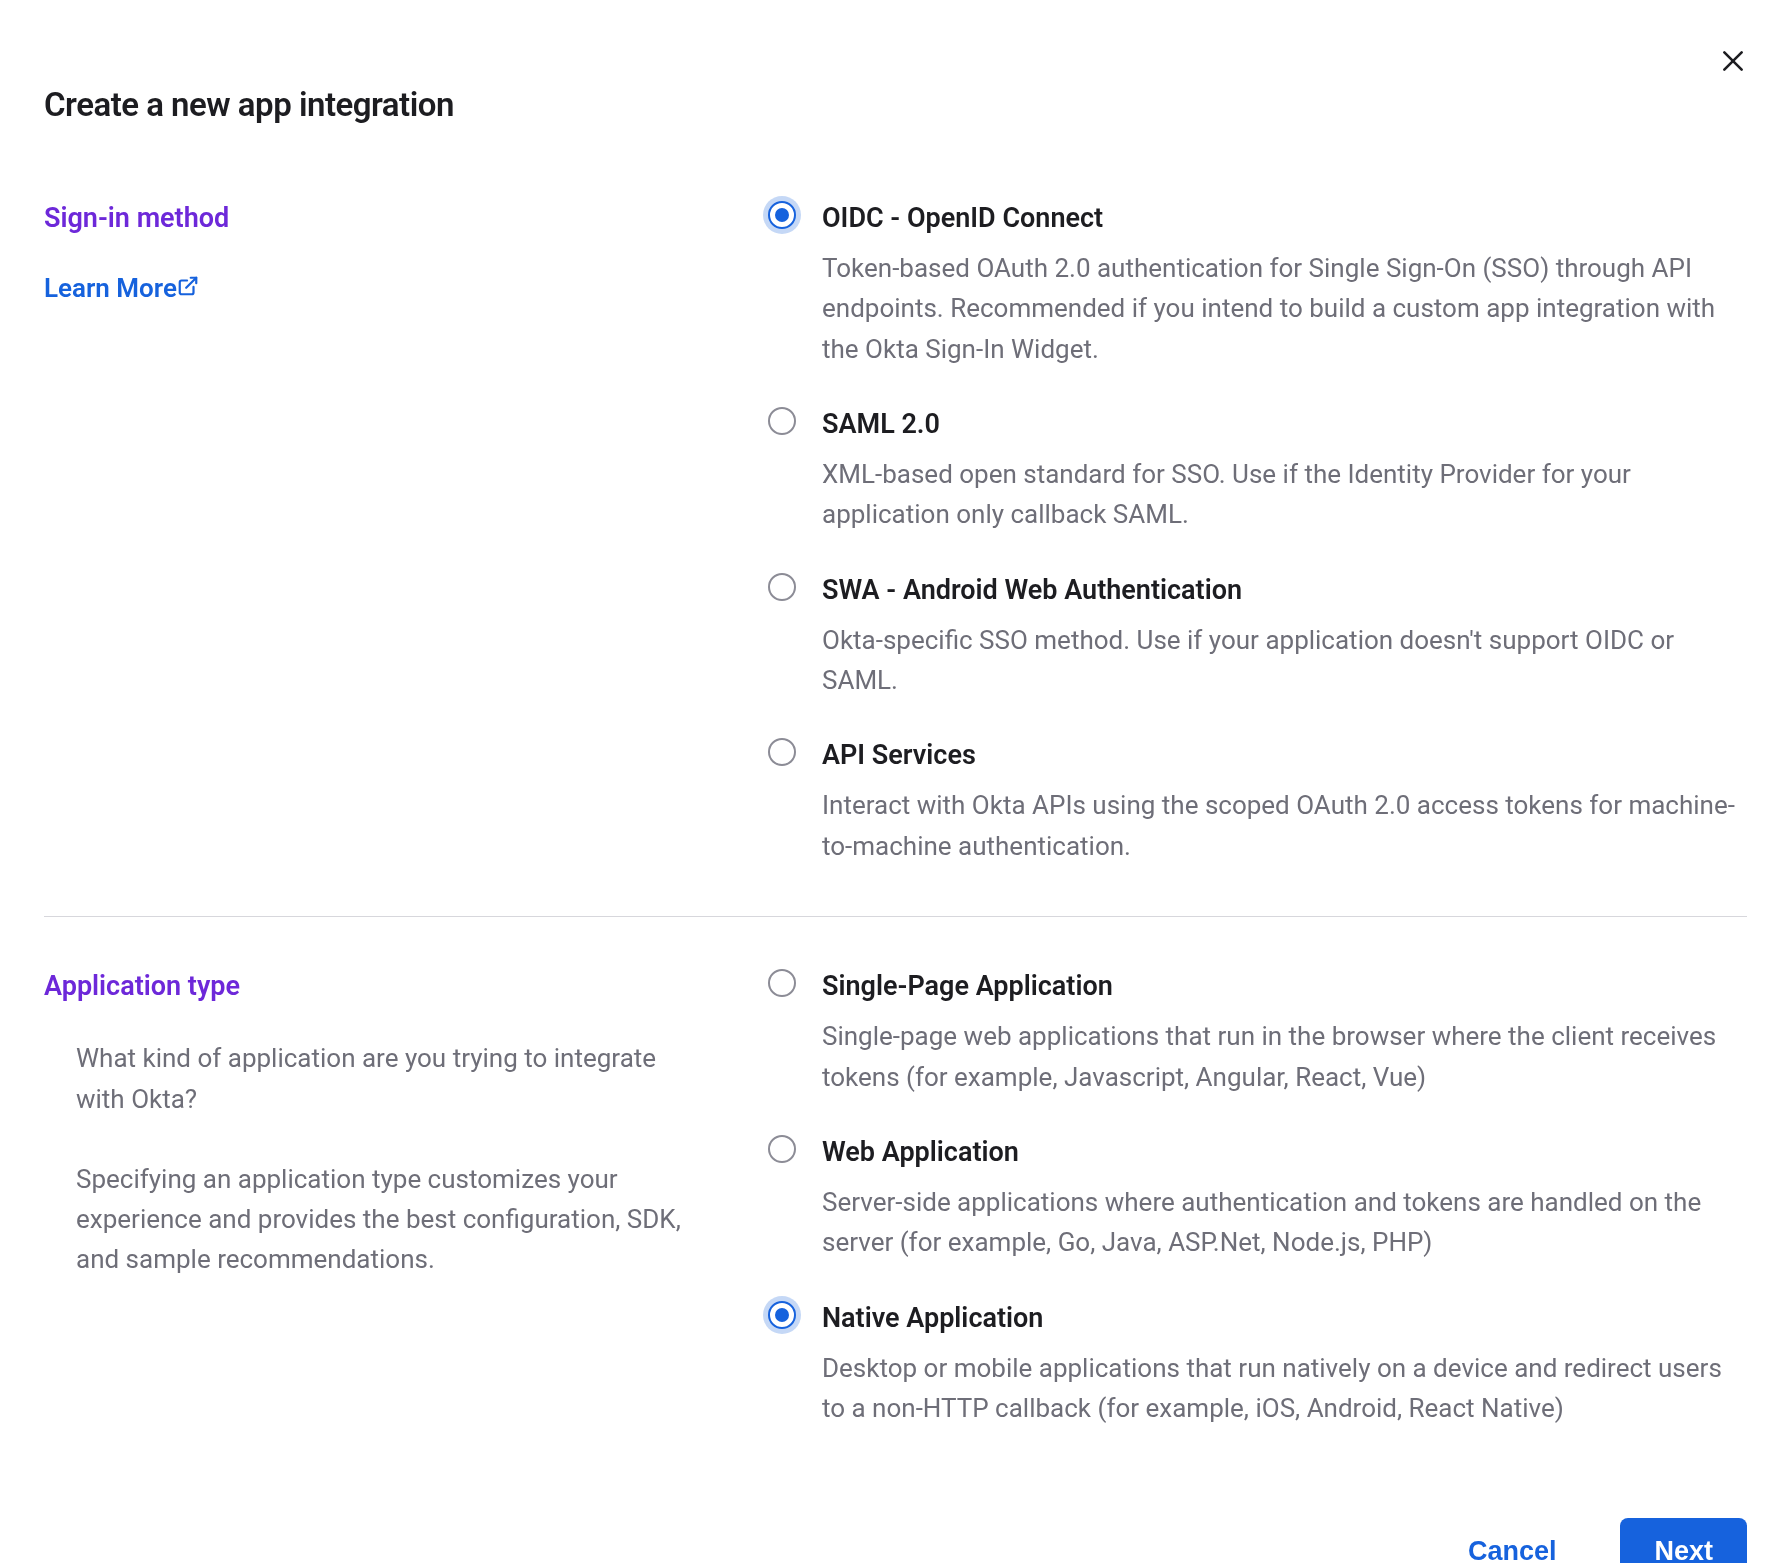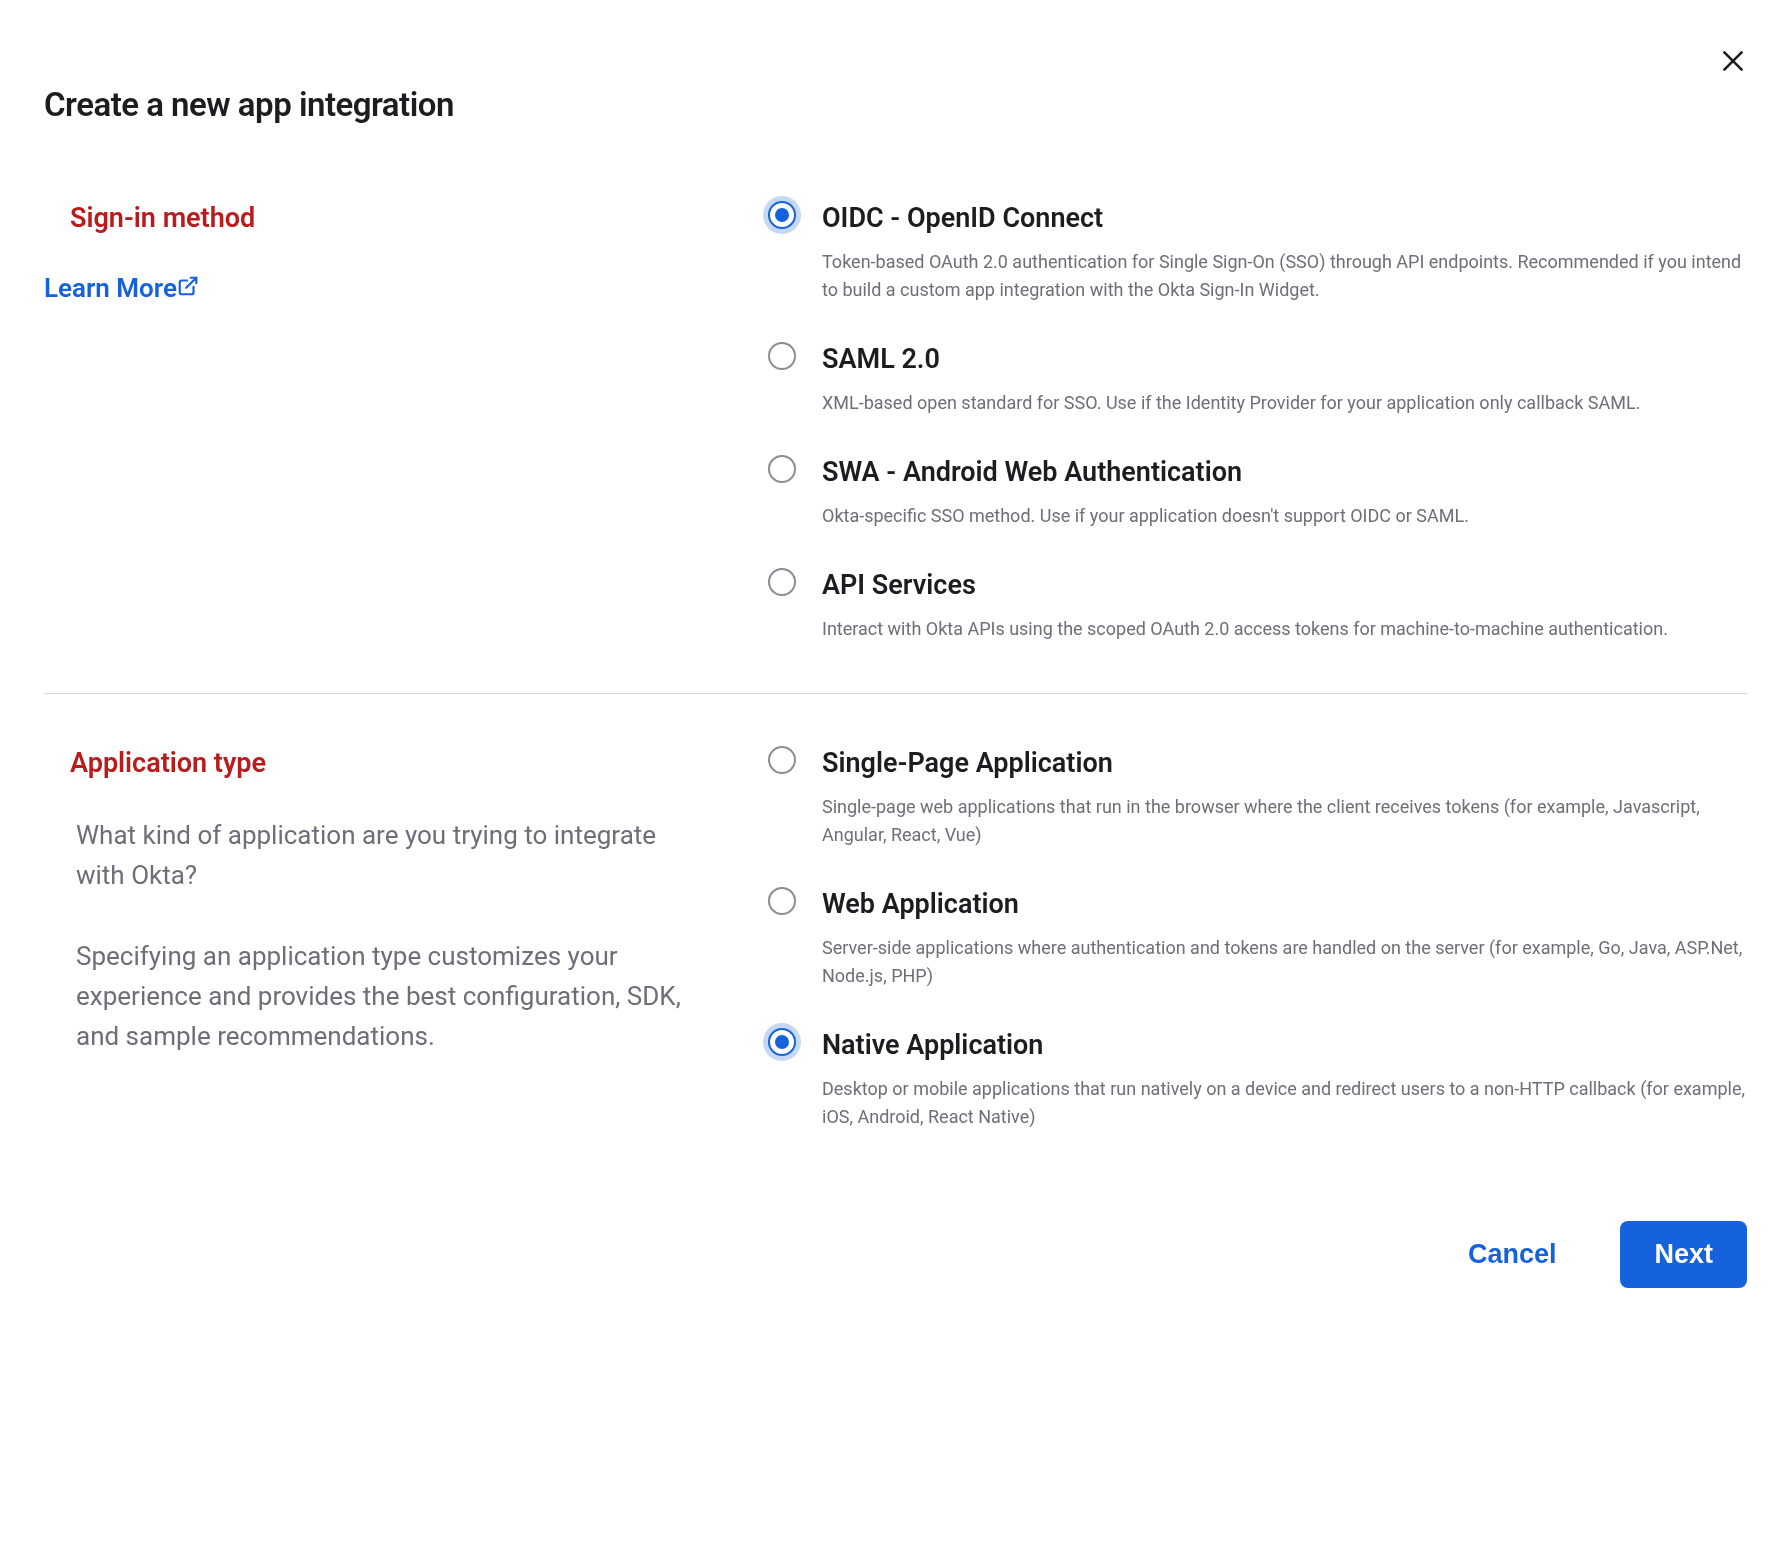--- a/index.html
+++ b/index.html
@@ -46,23 +46,22 @@
   .left-col {
     flex: 0 0 694px;
     padding-right: 30px;
   }
   .right-col {
     flex: 1;
   }
   .section-heading {
     font-size: 27px;
     font-weight: 600;
-    color: #b91c1c;
+    color: #6d28d9;
     margin-bottom: 32px;
-    margin-left: 26px;
   }
   .section-desc {
     color: #6e6e78;
     font-size: 26px;
     line-height: 1.55;
     margin-bottom: 40px;
     margin-left: 32px;
   }
   .learn-more {
     color: #1662dd;
@@ -106,21 +105,21 @@
     transform: translate(-50%, -50%);
   }
   .radio-body { flex: 1; }
   .radio-label {
     font-size: 27px;
     font-weight: 600;
     color: #1d1d21;
     margin-bottom: 10px;
   }
   .radio-desc {
-    font-size: 18px;
+    font-size: 26px;
     color: #6e6e78;
     line-height: 1.55;
   }
   .footer {
     display: flex;
     justify-content: flex-end;
     gap: 30px;
     align-items: center;
     margin-top: 40px;
   }

